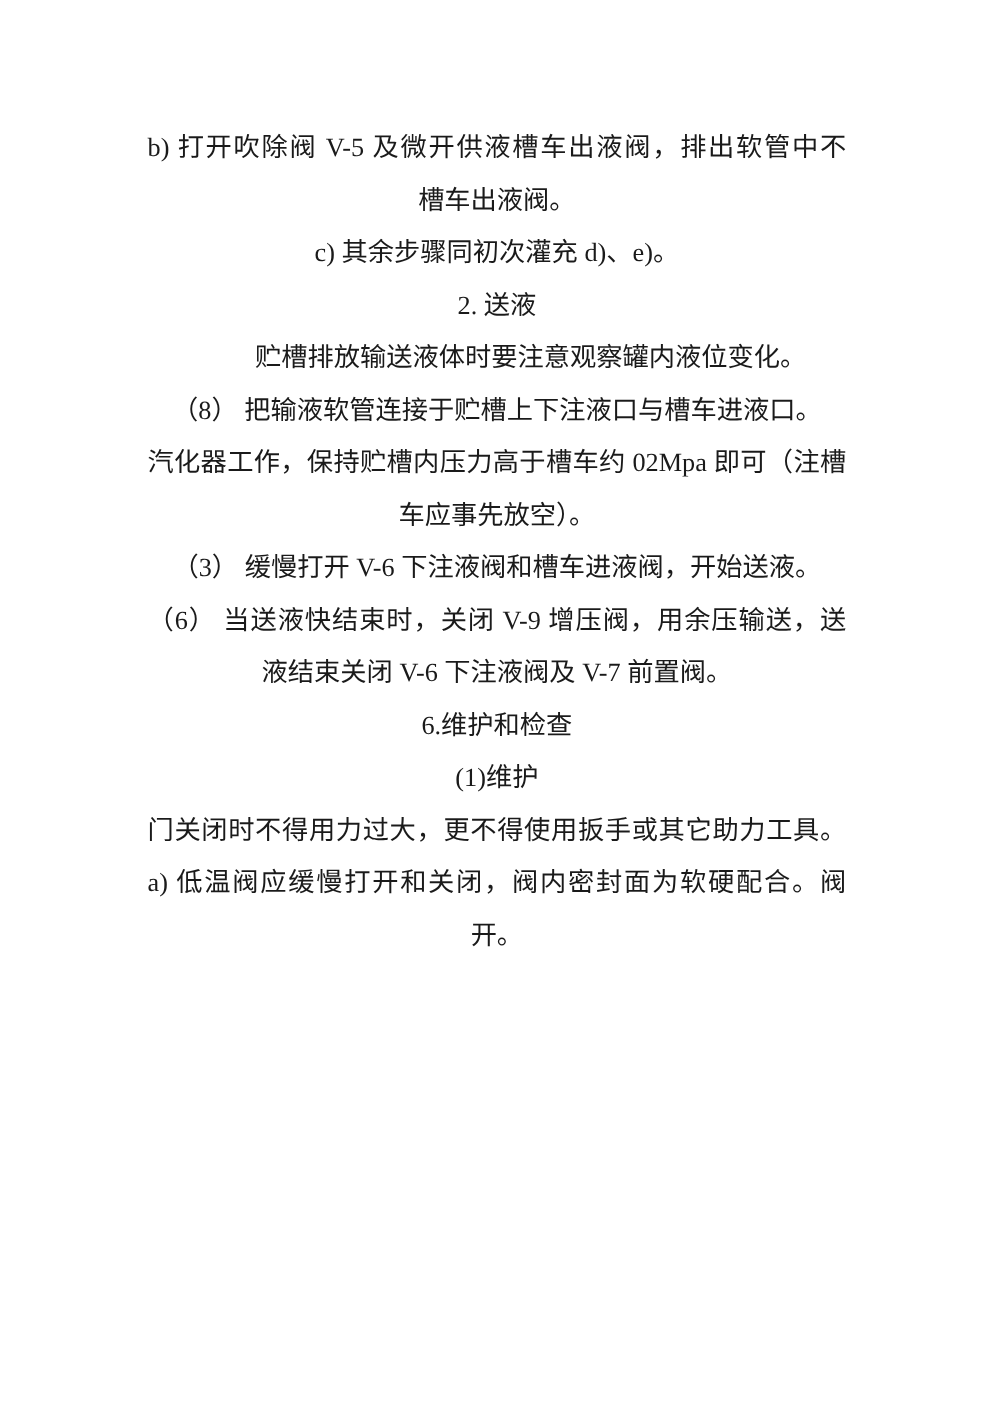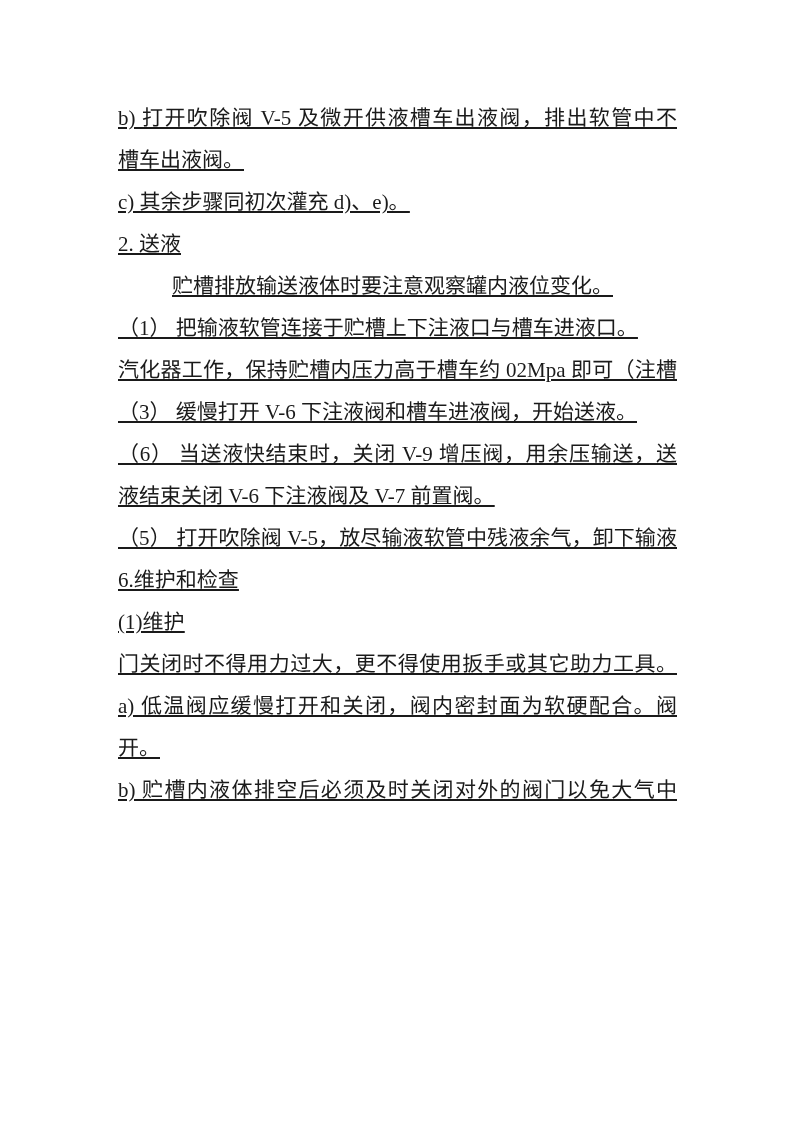--- a/index.html
+++ b/index.html
@@ -1,16 +1,16 @@
 <!DOCTYPE html>
 <html lang="zh-CN"><head>
 <meta charset="utf-8">
 <title>Document Page</title>
 <style>
-  * { margin: 0; padding: 0; box-sizing: border-box; text-decoration: underline; }
+  * { margin: 0; padding: 0; box-sizing: border-box; }
   html, body { background: #e9e9e9; }
   .page {
     position: relative;
     width: 793px;
     height: 1122px;
     margin: 0 auto;
     background: #ffffff;
     overflow: hidden;
     font-family: "Liberation Serif", "DejaVu Serif", serif;
     color: #1a1a1a;
@@ -18,21 +18,21 @@
   .doc-body {
     position: absolute;
     left: 118px;
     top: 97px;
     width: 559px;
     font-size: 21px;
   }
   .line {
     height: 42px;
     line-height: 42px;
-    text-align: left;
+    text-align: center;
     white-space: normal;
     overflow: visible;
   }
   
   .line.full {
     text-align: justify;
     text-align-last: justify;
   }
   
   .line.indent {
@@ -42,26 +42,25 @@
 </head>
 <body>
 
 <div class="page">
   <div class="doc-body">
     <div class="line full">b) 打开吹除阀 V-5 及微开供液槽车出液阀，排出软管中不</div>
     <div class="line">槽车出液阀。</div>
     <div class="line">c) 其余步骤同初次灌充 d)、e)。</div>
     <div class="line">2. 送液</div>
     <div class="line indent">贮槽排放输送液体时要注意观察罐内液位变化。</div>
-    <div class="line">（1） 把输液软管连接于贮槽上下注液口与槽车进液口。</div>
+    <div class="line">（8） 把输液软管连接于贮槽上下注液口与槽车进液口。</div>
     <div class="line full">汽化器工作，保持贮槽内压力高于槽车约 02Mpa 即可（注槽</div>
+    <div class="line">车应事先放空）。</div>
     <div class="line">（3） 缓慢打开 V-6 下注液阀和槽车进液阀，开始送液。</div>
     <div class="line full">（6） 当送液快结束时，关闭 V-9 增压阀，用余压输送，送</div>
     <div class="line">液结束关闭 V-6 下注液阀及 V-7 前置阀。</div>
-    <div class="line full">（5） 打开吹除阀 V-5，放尽输液软管中残液余气，卸下输液</div>
     <div class="line">6.维护和检查</div>
     <div class="line">(1)维护</div>
     <div class="line full">门关闭时不得用力过大，更不得使用扳手或其它助力工具。</div>
     <div class="line full">a) 低温阀应缓慢打开和关闭，阀内密封面为软硬配合。阀</div>
     <div class="line">开。</div>
-    <div class="line full">b) 贮槽内液体排空后必须及时关闭对外的阀门以免大气中</div>
   </div>
 </div>
 
 </body></html>

